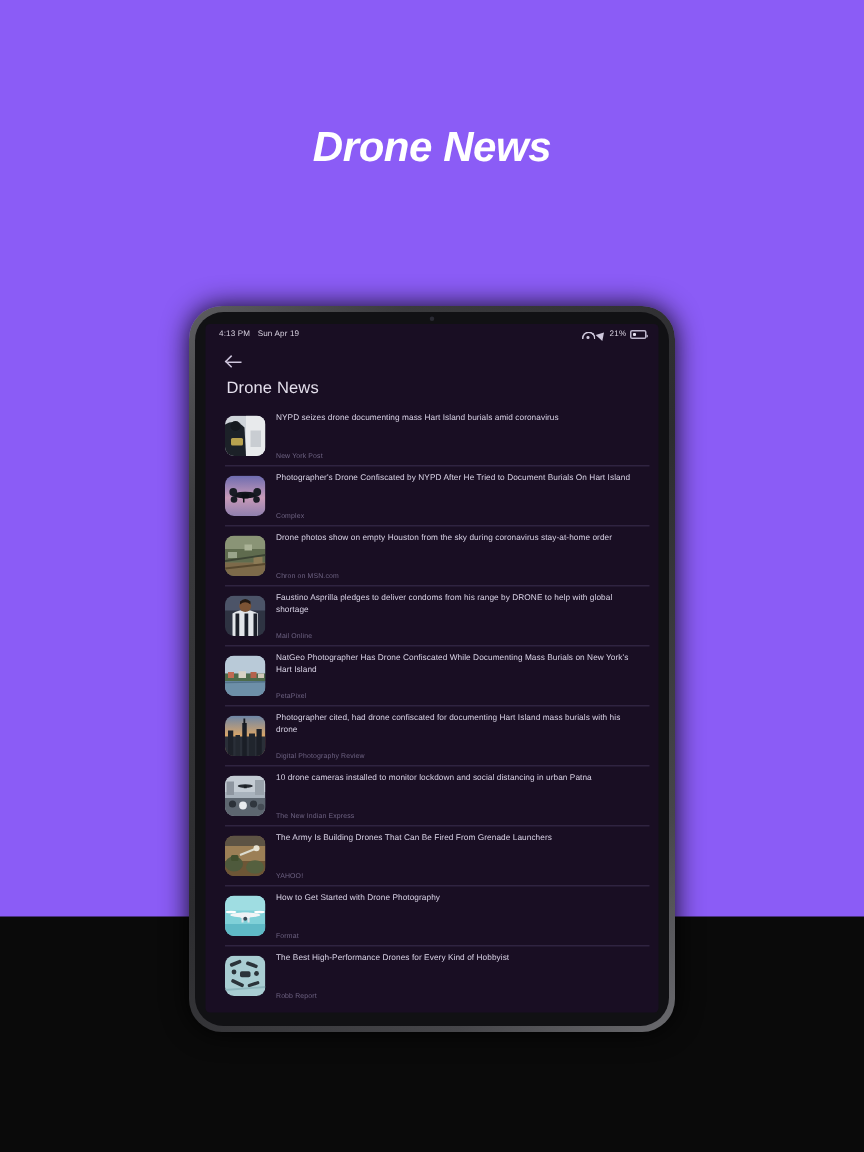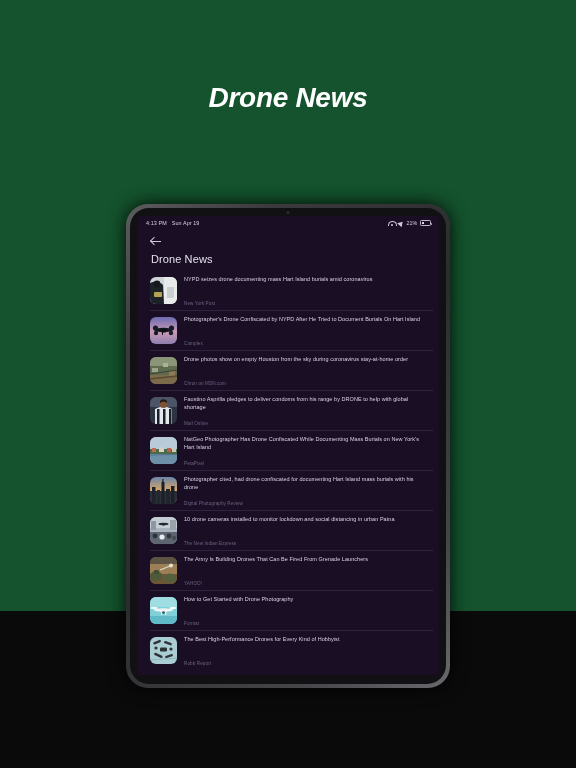--- a/index.html
+++ b/index.html
@@ -5,21 +5,21 @@
   * { box-sizing: border-box; margin: 0; padding: 0; }
   html, body {
     width: 576px; height: 768px;
     background: #0a0a0a;
     font-family: "Liberation Sans", sans-serif;
     overflow: hidden;
   }
   .page {
     position: relative;
     width: 576px; height: 611px;
-    background: #14532d;
+    background: #8b5cf6;
   }
 
   
   .caption {
     position: absolute;
     top: 82px; left: 0; width: 576px;
     text-align: center;
     color: #ffffff;
     font-size: 28px;
     font-weight: bold;

